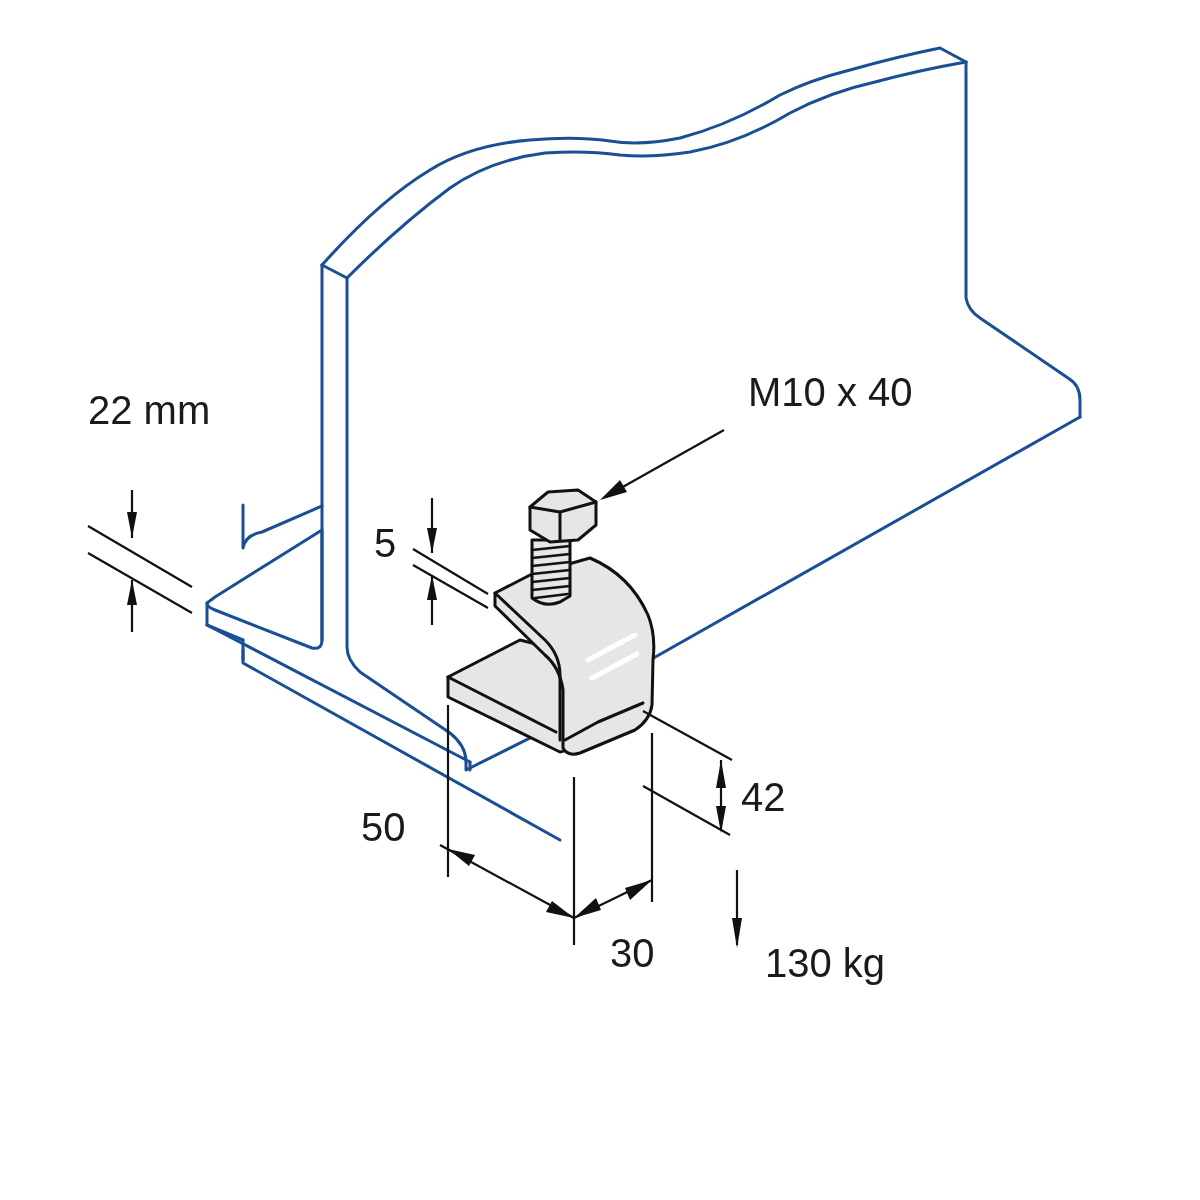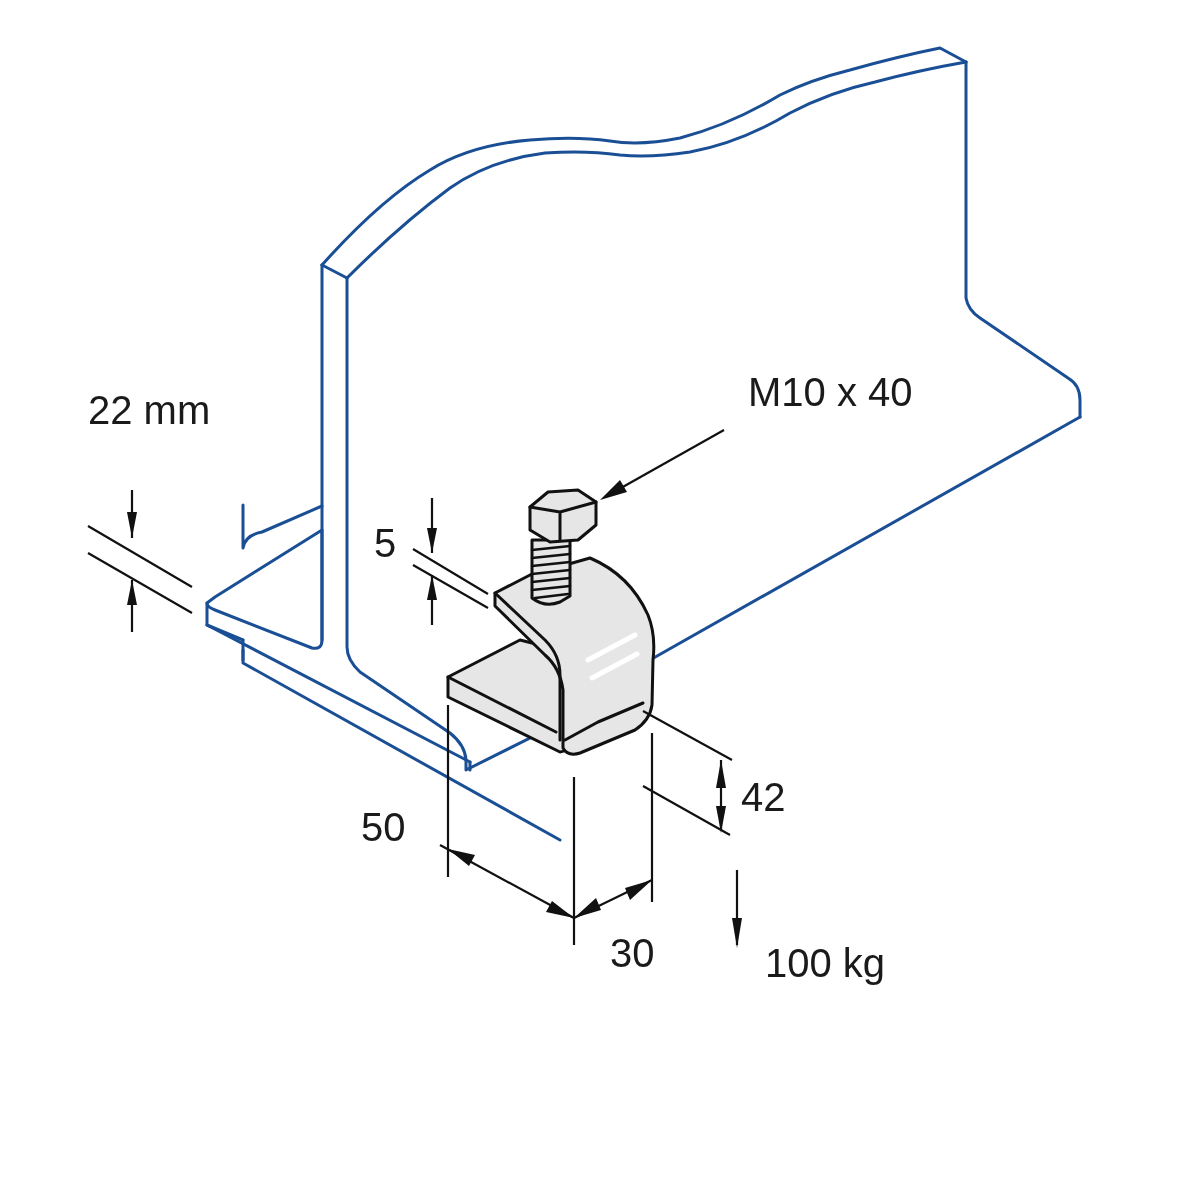--- a/index.html
+++ b/index.html
@@ -105,13 +105,13 @@
 </div>
 
 <div class="label" style="left:748px; top:367px;">
   <div>M10 x 40</div>
 </div>
 
 <div class="label" style="left:374px; top:518px;">5</div>
 <div class="label" style="left:741px; top:772px;">42</div>
 <div class="label" style="left:361px; top:802px;">50</div>
 <div class="label" style="left:596px; top:928px;margin-left:14px;">30</div>
-<div class="label" style="left:765px; top:938px;">100 kg</div>
+<div class="label" style="left:765px; top:938px;">130 kg</div>
 
 </body></html>

